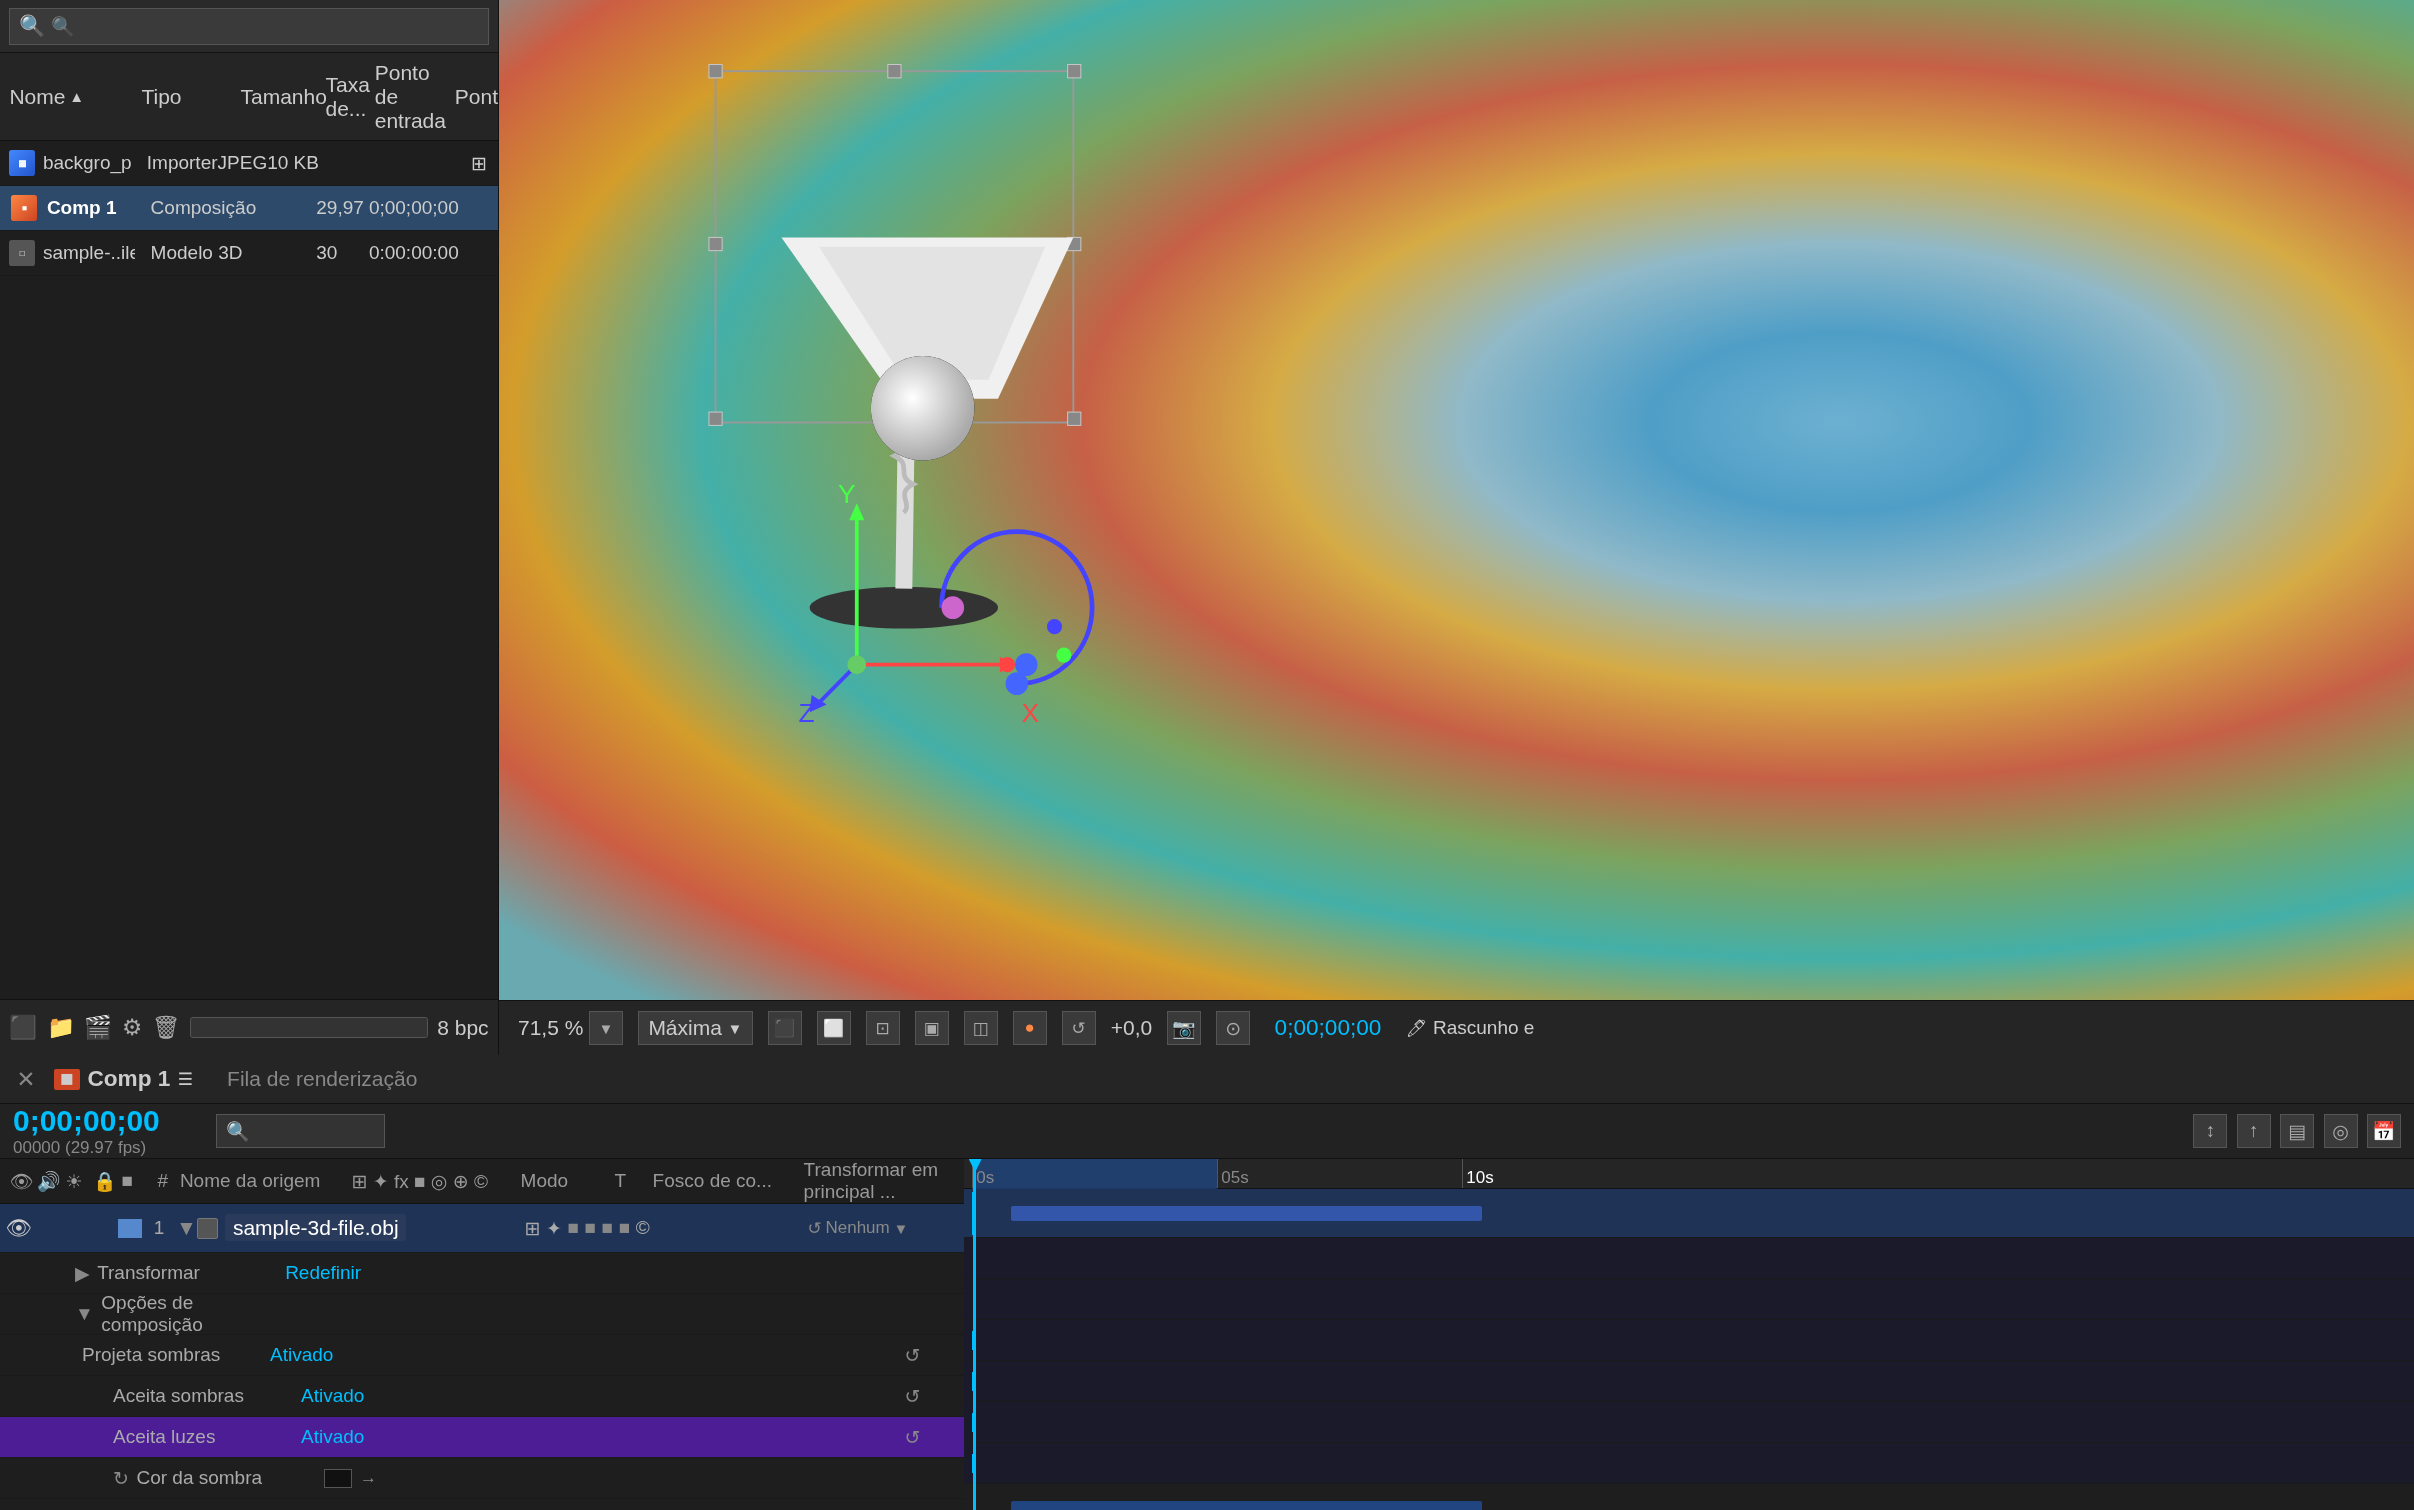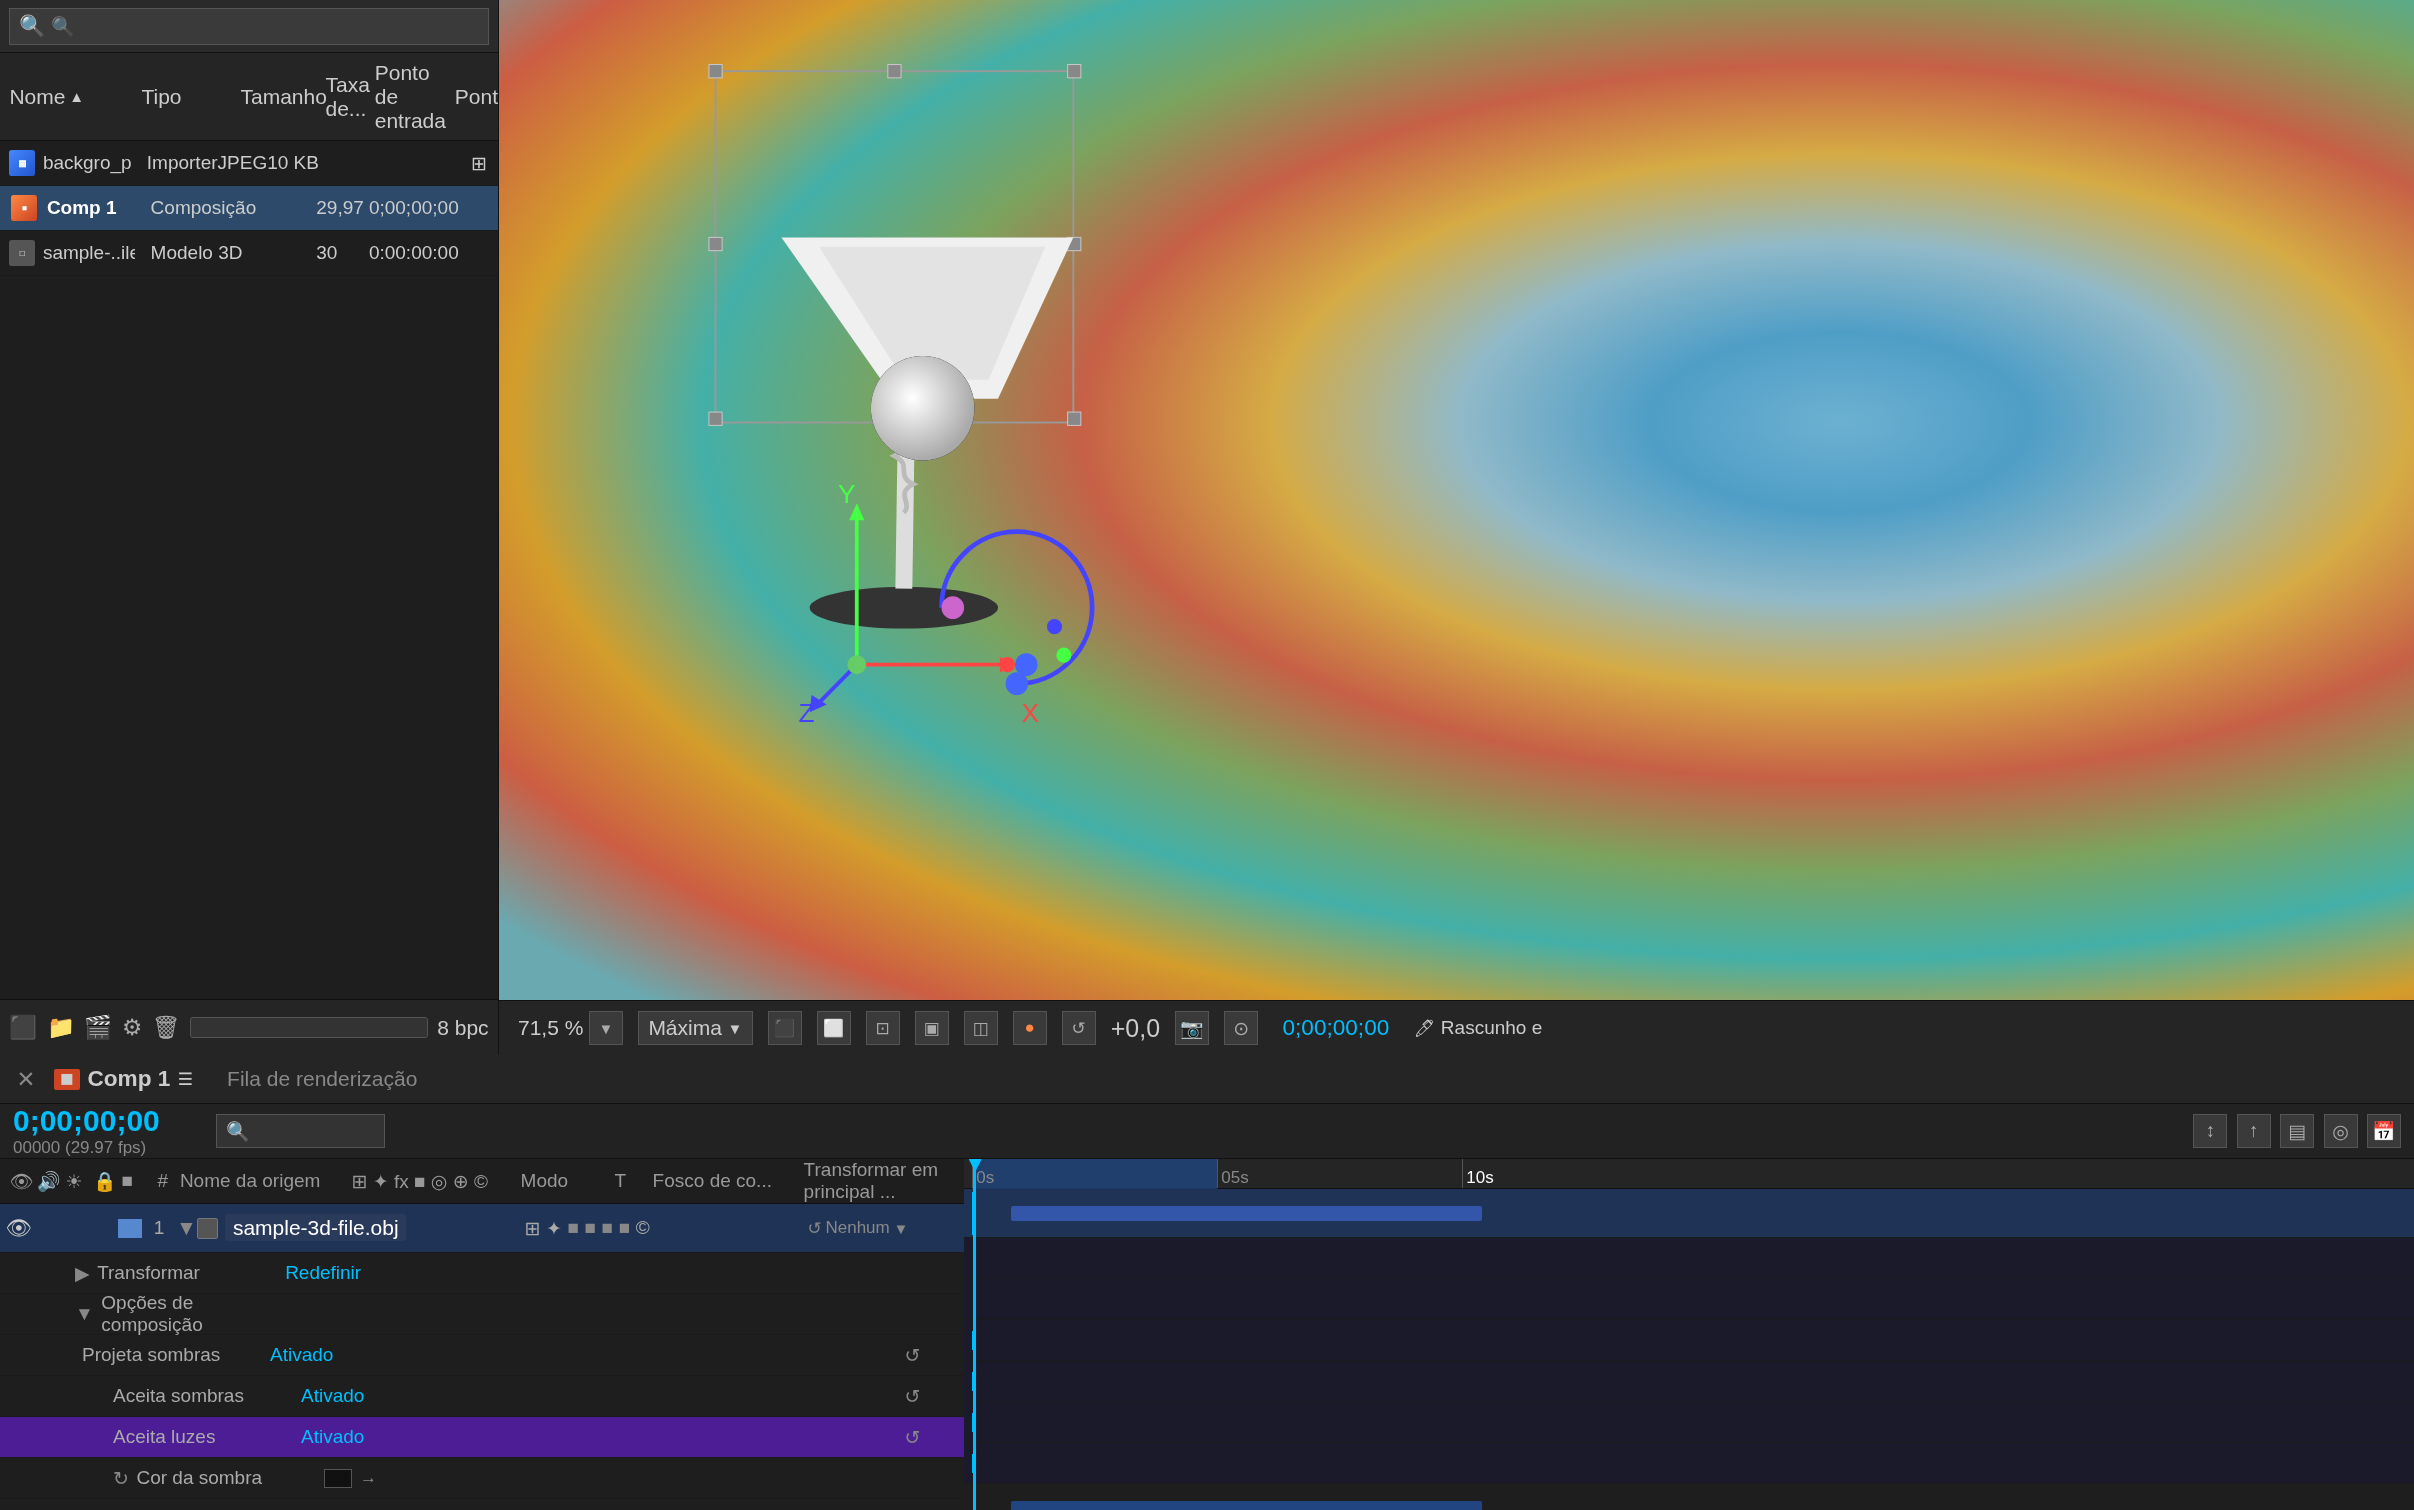--- a/index.html
+++ b/index.html
@@ -495,21 +495,21 @@
           <span>Máxima</span>
           <span style="font-size:15px;">▼</span>
         </div>
         <div class="viewer-btn">⬛</div>
         <div class="viewer-btn">⬜</div>
         <div class="viewer-btn">⊡</div>
         <div class="viewer-btn">▣</div>
         <div class="viewer-btn">◫</div>
         <div class="viewer-btn" style="color:#f84;">●</div>
         <div class="viewer-btn">↺</div>
-        <span style="color:#ccc;font-size:25px;">+0,0</span>
+        <span style="color:#ccc;font-size:21px;">+0,0</span>
         <div class="viewer-btn" style="font-size:19px;">📷</div>
         <div class="viewer-btn" style="font-size:19px;">⊙</div>
         <div style="color:#00bfff;font-size:22.6px;margin-left:9.4px;">0;00;00;00</div>
         <div style="display:flex;align-items:center;gap:5.6px;margin-left:9.4px;">
           <span style="font-size:17px;">🖊</span>
           <span style="font-size:19px;">Rascunho e</span>
         </div>
       </div>
     </div>
 

